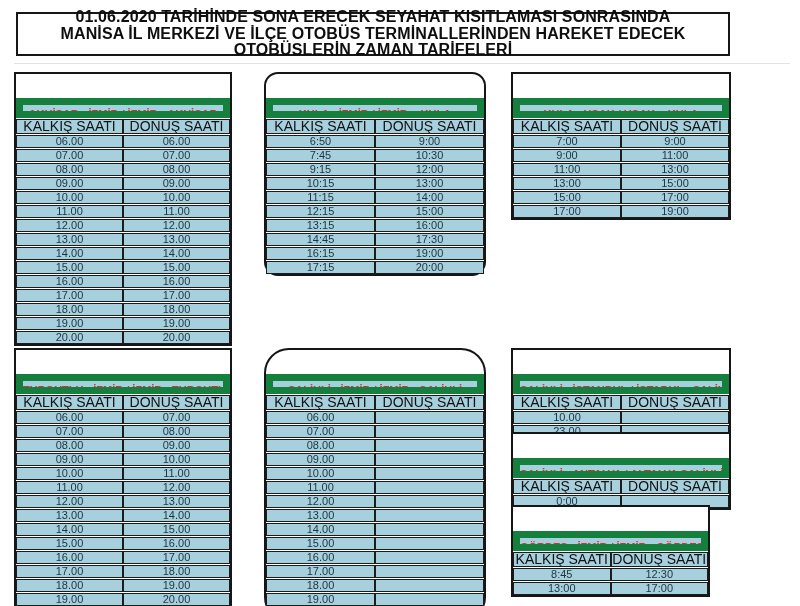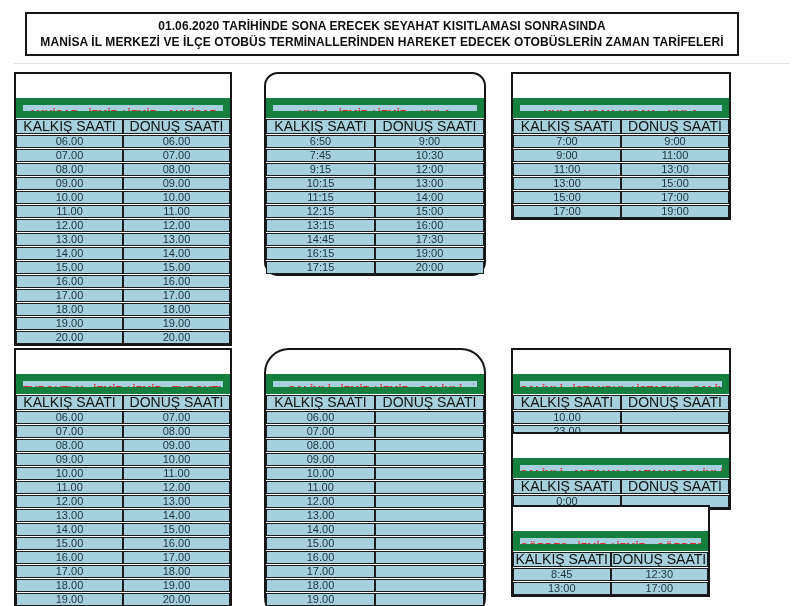--- a/index.html
+++ b/index.html
@@ -5,22 +5,22 @@
   html, body { margin: 0; padding: 0; background: #ffffff; }
   body { width: 800px; height: 606px; font-family: "Liberation Sans", sans-serif; }
   .page {
     position: relative; width: 800px; height: 606px;
     background: #ffffff; overflow: hidden;
   }
   .title-box {
     position: absolute; left: 16px; top: 12px; width: 714px; height: 44px;
     box-sizing: border-box; border: 2px solid #161616; background: #ffffff;
     display: flex; flex-direction: column; justify-content: center;
-    text-align: center; font-weight: bold; font-size: 12px; line-height: 16.5px;
-    color: #0e0e0e; letter-spacing: 0.1px; margin-left: 9px;
+    text-align: center; font-weight: bold; font-size: 16px; line-height: 16.5px;
+    color: #0e0e0e; letter-spacing: 0.1px;
   }
   .page-break-line {
     position: absolute; left: 14px; top: 63px; width: 776px; height: 1px;
     background: #e3e3e3;
   }
   .tbl {
     position: absolute; box-sizing: border-box;
     border: 2px solid #161616; background: #ffffff;
   }
   .tbl-title {

